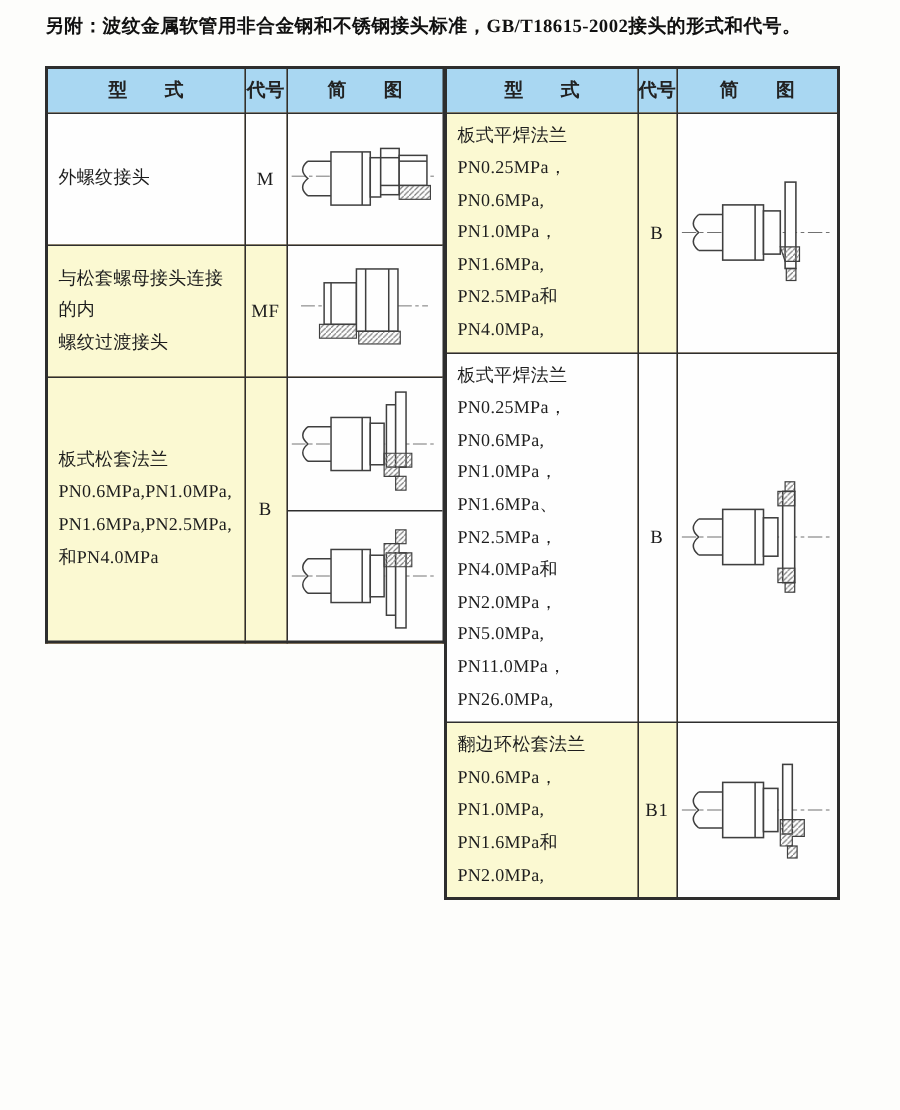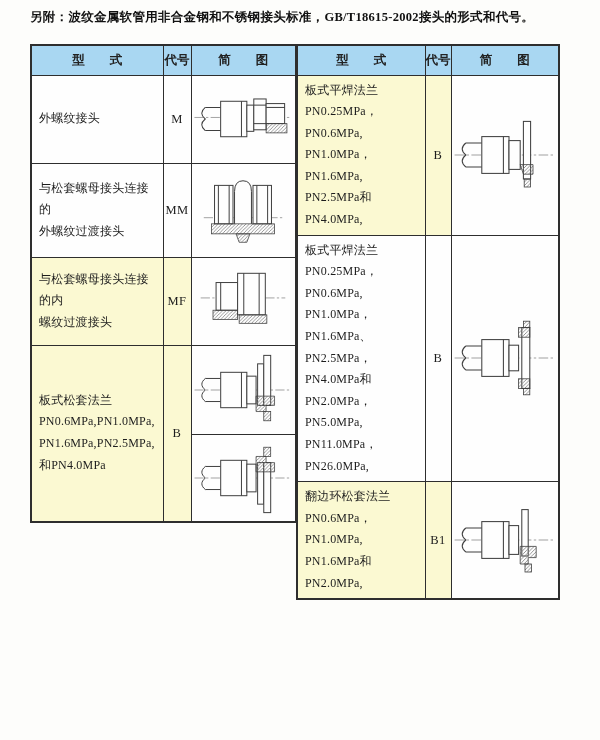--- a/index.html
+++ b/index.html
@@ -199,32 +199,20 @@
     <th>代号</th>
     <th>简　　图</th>
   </tr>
   <tr style="height:88px">
     <td class="type-cell">外螺纹接头</td>
     <td class="code-cell">M</td>
     <td class="diagram-cell">
           <div class="dwrap">
       <svg class="diag" width="102" height="74">
               <use href="#d-m"></use>
-            </svg>
-    </div>
-        </td>
-  </tr>
-  <tr style="height:94px">
-    <td class="type-cell">与松套螺母接头连接的
-外螺纹过渡接头</td>
-    <td class="code-cell">MM</td>
-    <td class="diagram-cell">
-          <div class="dwrap">
-      <svg class="diag" width="100" height="84">
-              <use href="#d-mm"></use>
             </svg>
     </div>
         </td>
   </tr>
   <tr class="hl" style="height:88px">
     <td class="type-cell">与松套螺母接头连接的内
 螺纹过渡接头</td>
     <td class="code-cell">MF</td>
     <td class="diagram-cell">
           <div class="dwrap">

